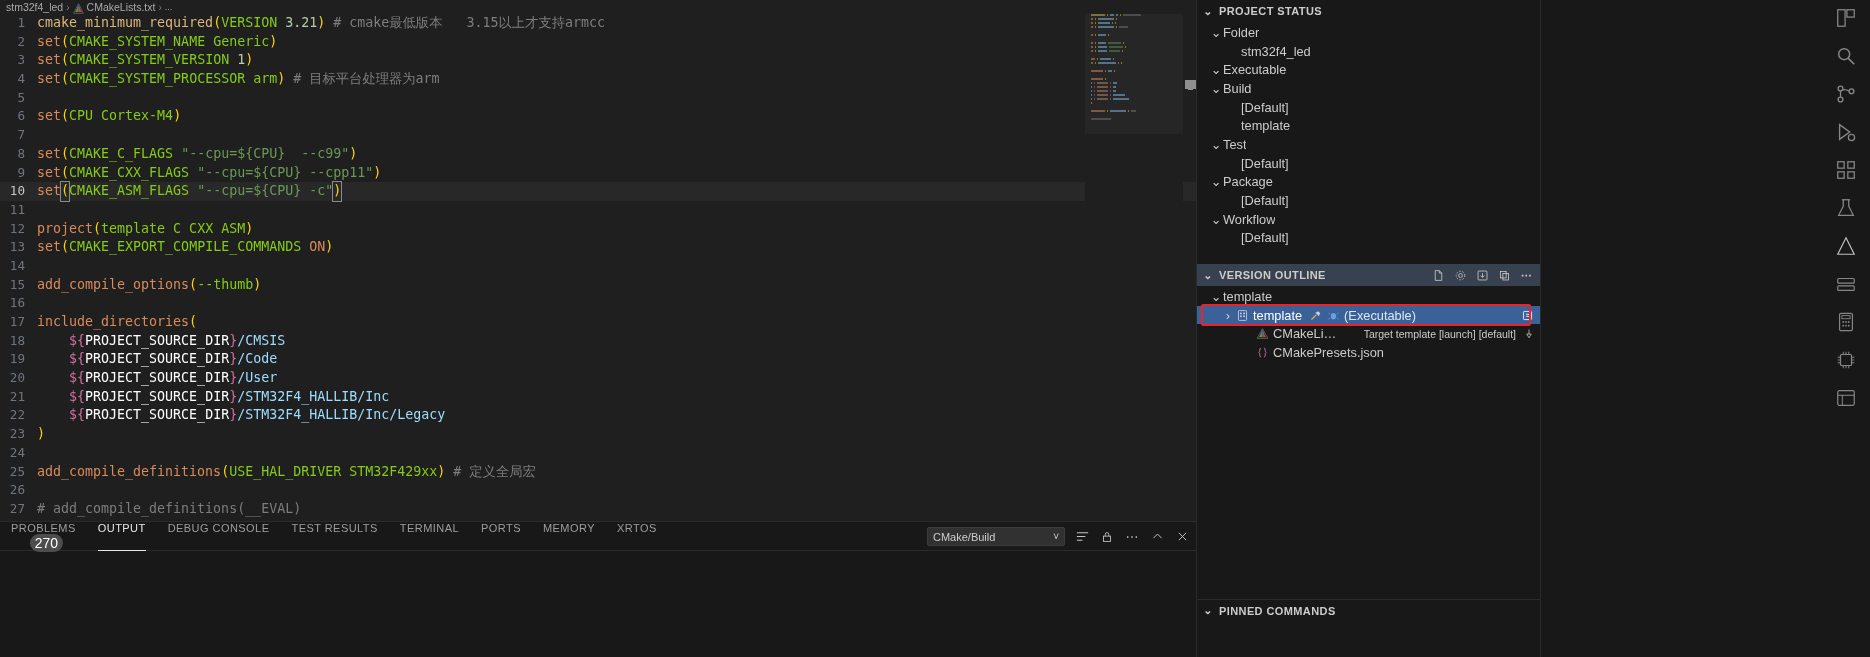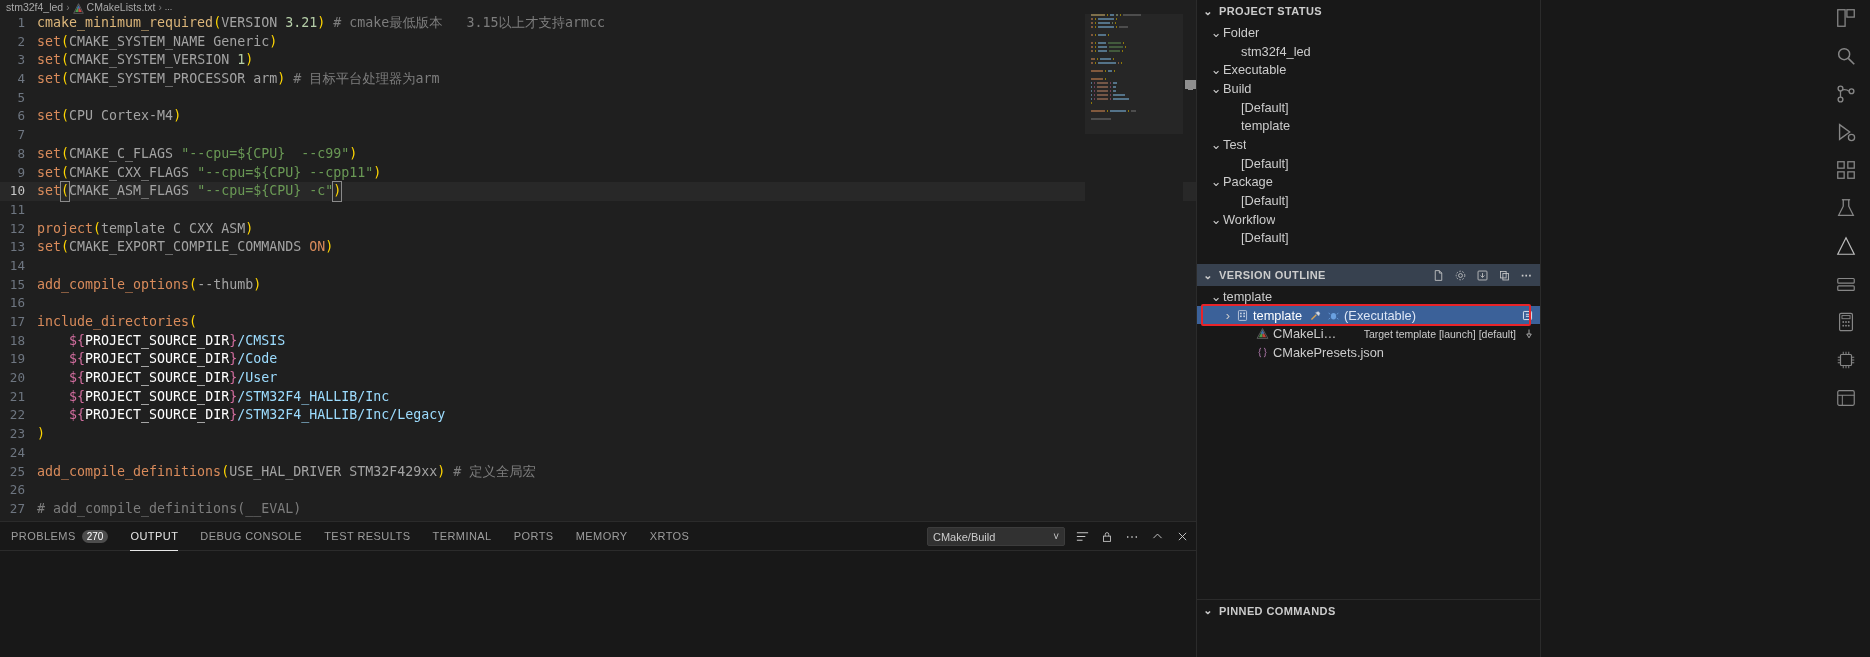--- a/index.html
+++ b/index.html
@@ -36,21 +36,21 @@
     width: 34px; text-align: right; color: #6e7681; flex: 0 0 34px;
     padding-right: 9px; font-size: 12.6px;
   }
   .ln-row.cur .ln { color: #c6c6c6; }
   .code { padding-left: 3px; flex: 1 1 auto; }
 
   
   .t-fn   { color: #dcb67a; }
   .t-fn2  { color: #d98b5b; }
   .t-par  { color: #ffd602; }
-  .t-var  { color: #a3a3a3; }
+  .t-var  { color: #84cc16; }
   .t-num  { color: #b5cea8; }
   .t-str  { color: #6a9955; }
   .t-cmt  { color: #7d7d7d; }
   .t-org  { color: #ffffff; }
   .t-on   { color: #d98b5b; }
   .t-pink { color: #d16d9e; }
   .t-path { color: #9cdcfe; }
 
   .cursor-box { outline: 1px solid #8a8a8a; display: inline-block; }
 
@@ -83,29 +83,29 @@
     position: absolute; left: 0; bottom: 0; width: 1196px; height: 136px;
     background: #181818; border-top: 1px solid #2b2b2b;
   }
   .panel-tabs {
     height: 29px; display: flex; align-items: center; gap: 0px;
     padding-left: 0px; position: relative; border-bottom: 1px solid #2b2b2b;
   }
   .ptab {
     font-size: 11px; color: #9d9d9d; letter-spacing: .45px;
     padding: 0 11px; height: 29px; display: flex; align-items: center;
-    text-transform: uppercase; position: relative; cursor: default;
+    text-transform: uppercase; position: relative; cursor: default; flex-direction: column;
   }
   .ptab.active { color: #e7e7e7; }
   .ptab.active:after {
     content: ""; position: absolute; left: 11px; right: 11px; bottom: 0;
     height: 1px; background: #e7e7e7;
   }
   .ptab .badge {
-    background: #4d4d4d; color: #fff; border-radius: 9px; font-size: 10px;
+    background: #4d4d4d; color: #fff; border-radius: 9px; font-size: 14px;
     padding: 1px 5px; margin-left: 6px; letter-spacing: 0;
   }
   .panel-right {
     position: absolute; right: 6px; top: 0; height: 29px;
     display: flex; align-items: center; gap: 9px;
   }
   .sel-box {
     width: 138px; height: 19px; background: #313131; border: 1px solid #3c3c3c;
     color: #cccccc; font-size: 11px; display: flex; align-items: center;
     padding: 0 5px; justify-content: space-between; border-radius: 2px;

